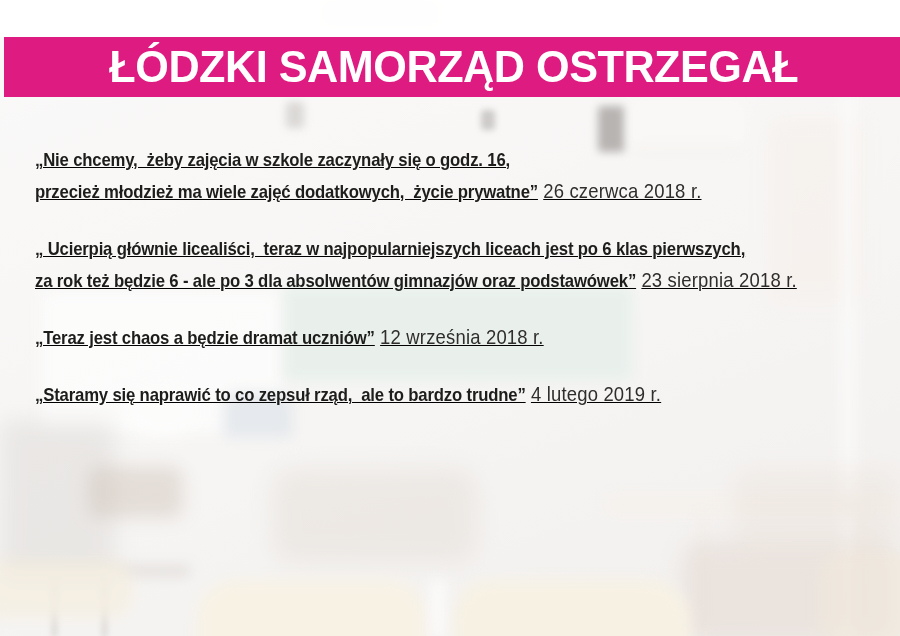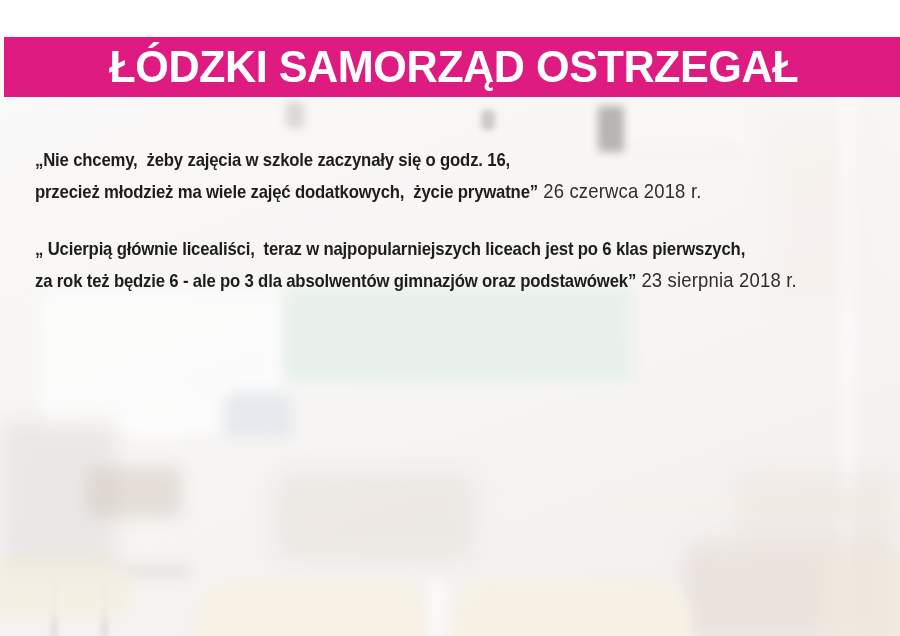--- a/index.html
+++ b/index.html
@@ -63,21 +63,21 @@
     white-space: pre;
     transform: scaleX(0.96);
     transform-origin: center center;
     font-family: "Liberation Sans", "DejaVu Sans", sans-serif;
   }
 
   
   .quotes {
     position: absolute; left: 35px; top: 144px; width: 865px;
   }
-  .quote-block { margin-bottom: 25px; }
+  .quote-block { margin-bottom: 25px; text-decoration: underline; }
   .qline {
     display: block;
     white-space: pre;
     line-height: 30px;
     transform: scaleX(0.88);
     transform-origin: 0 50%;
   }
   .qtext {
     font-weight: bold;
     font-size: 19px;
@@ -138,18 +138,24 @@
     <div class="quote-block">
       <div class="qline"><span class="qtext">„Nie chcemy,  żeby zajęcia w szkole zaczynały się o godz. 16,</span><span class="qdate"></span></div>
       <div class="qline"><span class="qtext">przecież młodzież ma wiele zajęć dodatkowych,  życie prywatne”</span><span class="qdate">26 czerwca 2018 r.</span></div>
     </div>
 
     <div class="quote-block">
       <div class="qline"><span class="qtext">„ Ucierpią głównie licealiści,  teraz w najpopularniejszych liceach jest po 6 klas pierwszych,</span><span class="qdate"></span></div>
       <div class="qline"><span class="qtext">za rok też będzie 6 - ale po 3 dla absolwentów gimnazjów oraz podstawówek”</span><span class="qdate">23 sierpnia 2018 r.</span></div>
     </div>
 
+    <div class="quote-block">
+      <div class="qline"><span class="qtext">„Teraz jest chaos a będzie dramat uczniów”</span><span class="qdate">12 września 2018 r.</span></div>
+    </div>
 
+    <div class="quote-block">
+      <div class="qline"><span class="qtext">„Staramy się naprawić to co zepsuł rząd,  ale to bardzo trudne”</span><span class="qdate">4 lutego 2019 r.</span></div>
+    </div>
 
 
 
   </div>
 </div>
 
 </body></html>

